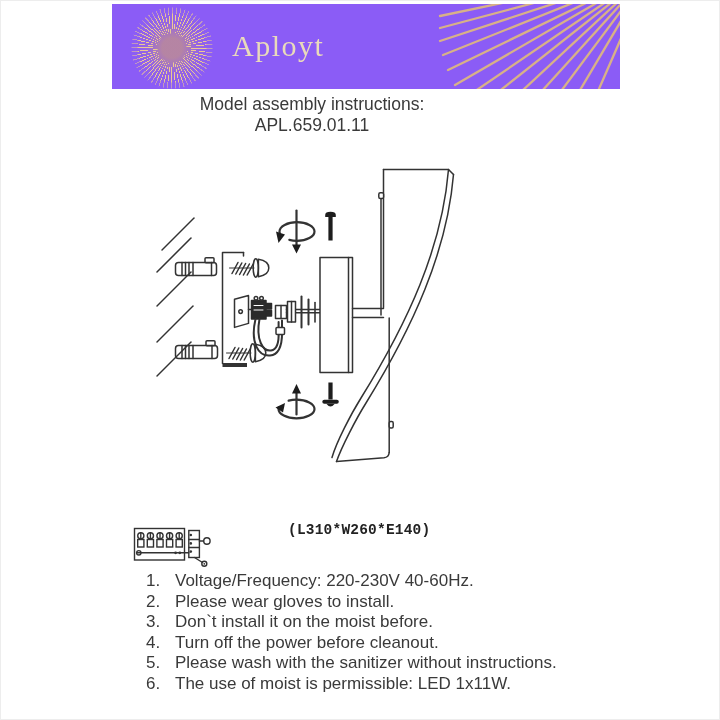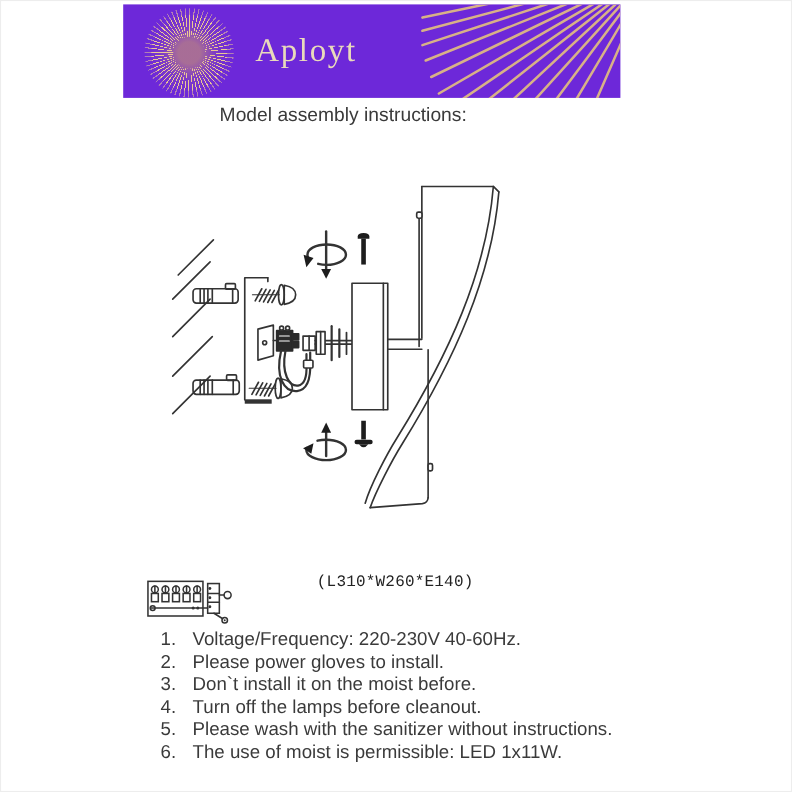--- a/index.html
+++ b/index.html
@@ -1,41 +1,41 @@
 <!DOCTYPE html>
 <html><head>
 <meta charset="utf-8">
 <style>
   html,body{margin:0;padding:0;background:#fff;}
   body{width:720px;height:720px;position:relative;overflow:hidden;
        font-family:"Liberation Sans","DejaVu Sans",sans-serif;color:#3a3a3a;}
   .page{position:absolute;inset:0;background:#fff;outline:1px solid #ededed;outline-offset:-1px;}
 
   
-  .banner{position:absolute;left:112px;top:4px;width:452px;height:85px;
-          background:#6d28d9;overflow:hidden;}
+  .banner{position:absolute;left:112px;top:4px;width:508px;height:85px;
+          background:#8b5cf6;overflow:hidden;}
   .sun-glow{position:absolute;left:16px;top:0;width:88px;height:88px;border-radius:50%;
           background:radial-gradient(circle,rgba(216,166,96,.55) 16%,rgba(216,166,96,.15) 38%,transparent 62%);}
   .sun-rays{position:absolute;left:16px;top:0;width:88px;height:88px;border-radius:50%;
           background:repeating-conic-gradient(rgba(238,203,146,.98) 0 1.5deg,transparent 1.5deg 6deg);
           -webkit-mask:radial-gradient(circle,transparent 0 14px,#000 15px 34px,rgba(0,0,0,.55) 35px 40px,transparent 41px);
           mask:radial-gradient(circle,transparent 0 14px,#000 15px 34px,rgba(0,0,0,.55) 35px 40px,transparent 41px);}
   .wordmark{position:absolute;left:120px;top:25px;font-family:"Liberation Serif","DejaVu Serif",serif;
           font-size:30px;font-weight:400;letter-spacing:1.5px;color:#e9dabb;}
   .banner-rays{position:absolute;right:0;top:0;width:500px;height:85px;}
 
   
   .title-block{position:absolute;left:0;top:94px;width:624px;text-align:center;
           font-size:17.5px;line-height:21px;font-weight:500;color:#3a3a3a;}
 
   
   .assembly{position:absolute;left:140px;top:160px;}
   .terminal{position:absolute;left:130px;top:515px;}
   .dims{position:absolute;left:288px;top:522px;width:142px;text-align:center;
-        font-family:"Liberation Mono","DejaVu Sans Mono",monospace;font-weight:normal;
+        font-family:"Liberation Mono","DejaVu Sans Mono",monospace;font-weight:bold;
         font-size:14.5px;letter-spacing:.2px;color:#222;}
 
   
   .list{position:absolute;left:146px;top:571px;width:450px;font-size:17px;line-height:20.5px;color:#3a3a3a;}
   .row{display:flex;}
   .num{width:29px;flex:0 0 29px;}
 </style>
 </head>
 <body>
 
@@ -59,20 +59,21 @@
         <line x1="530" y1="-32" x2="392" y2="120"></line>
         <line x1="530" y1="-32" x2="412" y2="126"></line>
         <line x1="530" y1="-32" x2="434" y2="130"></line>
         <line x1="530" y1="-32" x2="458" y2="133"></line>
       </g>
     </svg>
   </div>
 
   <div class="title-block">
     <div>Model assembly instructions:</div>
+    <div>APL.659.01.11</div>
   </div>
 
   <svg class="assembly" width="330" height="315" viewBox="140 160 330 315">
     <g stroke="#333" stroke-width="1.5" fill="none" stroke-linecap="round" stroke-linejoin="round">
 
       <g>
         <line x1="162" y1="250" x2="194" y2="218"></line>
         <line x1="157" y1="272" x2="191" y2="238"></line>
         <line x1="157" y1="306" x2="191" y2="272"></line>
         <line x1="157" y1="342" x2="193" y2="306"></line>
@@ -249,29 +250,29 @@
 
   <div class="dims">(L310*W260*E140)</div>
 
   <div class="list">
     <div class="row">
       <span class="num">1.</span>
       <span>Voltage/Frequency: 220-230V 40-60Hz.</span>
     </div>
     <div class="row">
       <span class="num">2.</span>
-      <span>Please power gloves to install.</span>
+      <span>Please wear gloves to install.</span>
     </div>
     <div class="row">
       <span class="num">3.</span>
       <span>Don`t install it on the moist before.</span>
     </div>
     <div class="row">
       <span class="num">4.</span>
-      <span>Turn off the lamps before cleanout.</span>
+      <span>Turn off the power before cleanout.</span>
     </div>
     <div class="row">
       <span class="num">5.</span>
       <span>Please wash with the sanitizer without instructions.</span>
     </div>
     <div class="row">
       <span class="num">6.</span>
       <span>The use of moist is permissible: LED 1x11W.</span>
     </div>
   </div>

